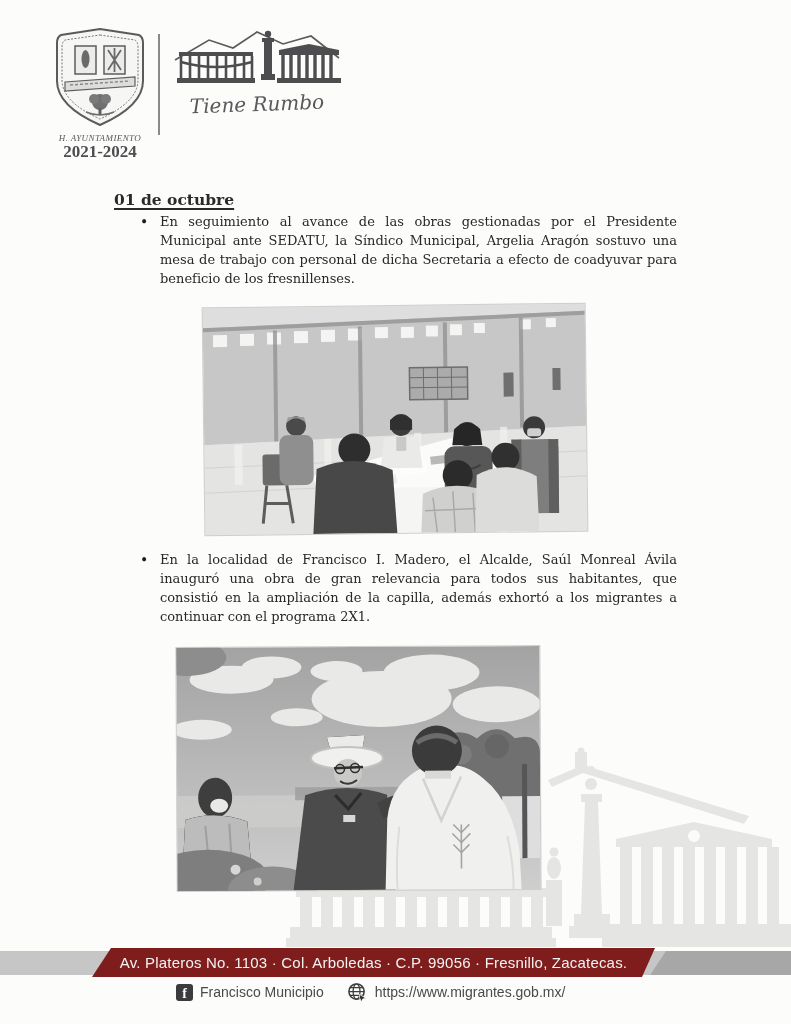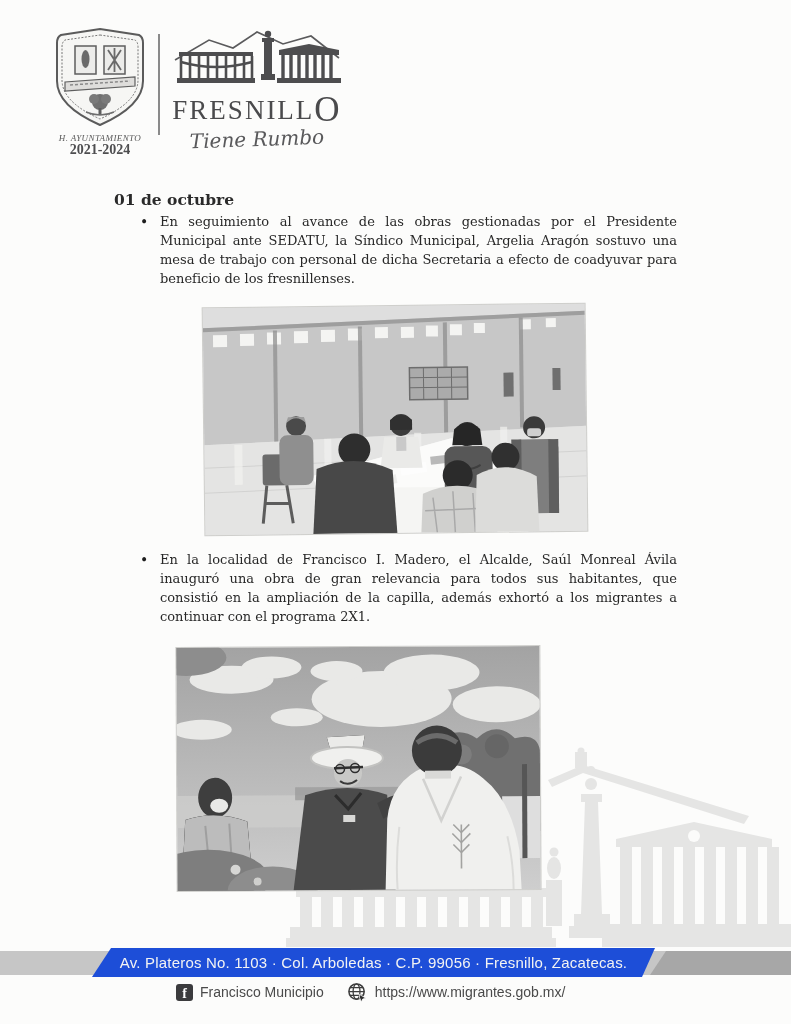--- a/index.html
+++ b/index.html
@@ -11,36 +11,36 @@
     background: #fcfcfb;
     overflow: hidden;
     font-family: "DejaVu Serif", serif;
     color: #262626;
   }
   
   .header { position: absolute; left: 48px; top: 26px; display: flex; align-items: flex-start; }
   .seal-block { width: 104px; text-align: center; color: #4c4c4e; }
   .seal-caption { margin-top: 2px; line-height: 1.05; }
   .seal-caption .cap1 { display:block; font-family: "Liberation Serif", serif; font-size: 9px; letter-spacing: .4px; color:#595959;font-style:italic; }
-  .seal-caption .cap2 { display:block; font-family: "Liberation Serif", serif; font-size: 14px; font-weight: 600; color:#4e4e50;text-align:center; }
+  .seal-caption .cap2 { display:block; font-family: "Liberation Serif", serif; font-size: 17px; font-weight: 600; color:#4e4e50;text-align:center; }
   .header-divider { width: 2px; height: 101px; background: #8a8a8a; margin: 8px 8px 0 6px; }
   .logo-block { width: 178px; text-align: center; color: #4e4e50; }
   .logo-word { font-family: "Liberation Serif", serif; font-size: 27px; letter-spacing: 2px; line-height: 1; color:#4a4a4c; white-space: nowrap; }
   .logo-word .big-o { font-size: 35px; vertical-align: -2px; }
   .logo-tagline { font-family: "DejaVu Serif", serif; font-style: italic; font-size: 20px; margin-top: 0px; color: #59595b; transform: rotate(-2deg); }
   
   .doc-title {
     position: absolute; left: 114px; top: 159px;
     font-size: 15.5px; font-weight: bold; font-style: italic; color: #2d2d2d;
     letter-spacing: .2px;
   }
   .section-heading {
     position: absolute; left: 114px; top: 190px;
     font-size: 15.5px; font-weight: bold; color: #2a2a2a;
-    text-underline-offset: 3px; text-decoration-thickness: 1.5px;
+    text-decoration: underline; text-underline-offset: 3px; text-decoration-thickness: 1.5px;
   }
   .bullet {
     position: absolute; left: 160px; width: 517px;
     font-size: 13px; line-height: 18.9px; text-align: justify; color: #282828;
   }
   .bullet::before { content: "•"; position: absolute; left: -20px; top: 0px; font-size: 14px; color:#1e1e1e; }
   .b1 { top: 213px; }
   .b2 { top: 551px; }
   
   .photo { position: absolute; z-index: 3; box-shadow: 0 0 0 1px #cfcfcc; background:#ddd; }
@@ -132,21 +132,20 @@
           <line x1="112" y1="29" x2="112" y2="52"></line>
             <line x1="120" y1="29" x2="120" y2="52"></line>
           <line x1="128" y1="29" x2="128" y2="52"></line>
             <line x1="136" y1="29" x2="136" y2="52"></line>
           <line x1="144" y1="29" x2="144" y2="52"></line>
             <line x1="152" y1="29" x2="152" y2="52"></line>
           <line x1="160" y1="29" x2="160" y2="52"></line>
         </g>
         <rect x="106" y="52" width="64" height="5" fill="#4d4d4f"></rect>
       </svg>
-      <div class="logo-word"><span>FRESNILL</span><span class="big-o">O</span></div>
       <div class="logo-tagline">Tiene Rumbo</div>
     </div>
   </header>
 
   <h2 class="section-heading">01 de octubre</h2>
 
   <p class="bullet b1">En seguimiento al avance de las obras gestionadas por el Presidente Municipal ante SEDATU, la Síndico Municipal, Argelia Aragón sostuvo una mesa de trabajo con personal de dicha Secretaria a efecto de coadyuvar para beneficio de los fresnillenses.</p>
 
   <figure class="photo photo1" aria-label="Mesa de trabajo con personal de SEDATU en un salón amplio">
     <svg width="382" height="227" viewBox="0 0 382 227">
@@ -362,21 +361,21 @@
 
       <g stroke="#a3a3a1" stroke-width="1.6" fill="none">
         <path d="M284 222 L284 178"></path>
         <path d="M284 186 L276 178 M284 186 L292 178 M284 196 L275 187 M284 196 L293 187 M284 206 L276 198 M284 206 L292 198"></path>
       </g>
     </svg>
   </figure>
 
   <div class="footer-bar" style="background: rgb(198, 198, 198);"></div>
   <div class="footer-bar-right" style="background: rgb(167, 167, 167);"></div>
-  <div class="footer-banner" id="banner" style="background: #1d4ed8;">
+  <div class="footer-banner" id="banner" style="background: #7f1d1d;">
     <span>Av. Plateros No. 1103 · Col. Arboledas · C.P. 99056 · Fresnillo, Zacatecas.</span>
   </div>
 
   <div class="social-row">
     <span class="fb-icon">
         <span>f</span>
       </span>
     <span class="fb-label">Francisco Municipio</span>
     <svg class="globe-icon" viewBox="0 0 22 22">
       <circle cx="10" cy="10" r="8" fill="none" stroke="#3d3d3d" stroke-width="1.6"></circle>

